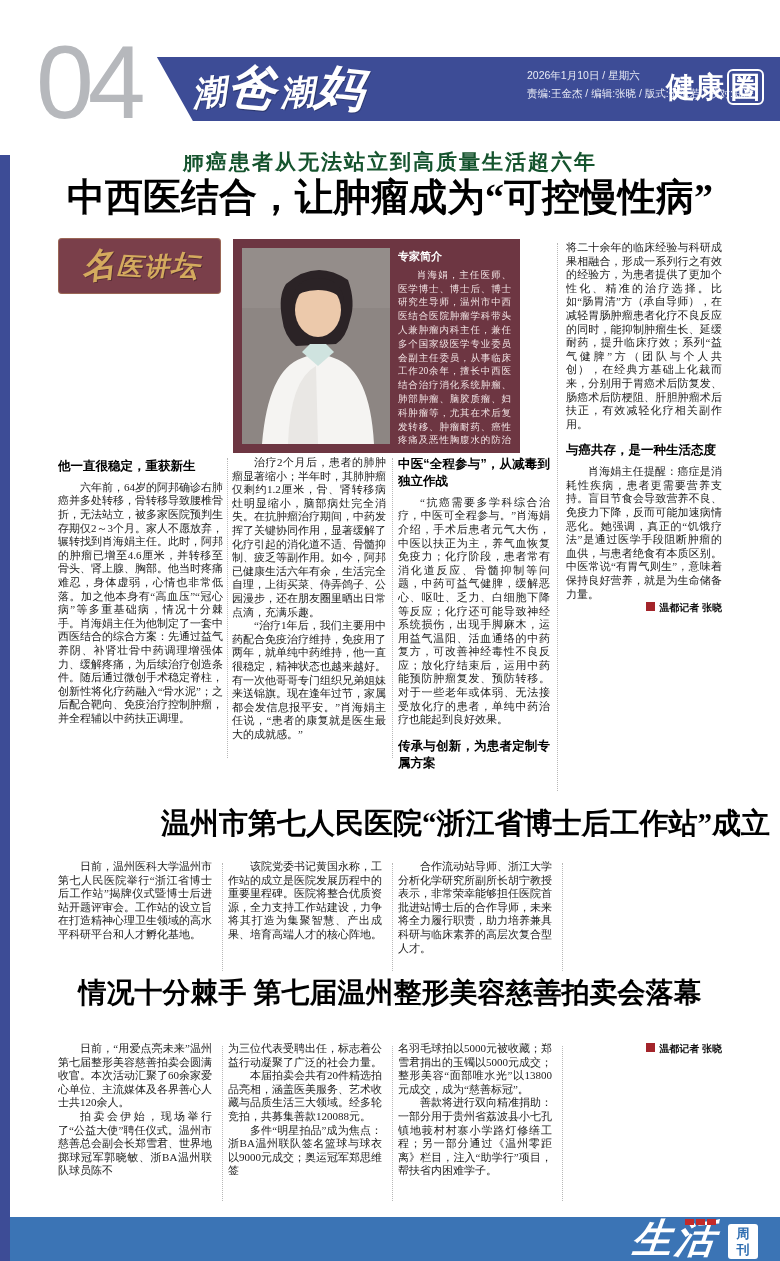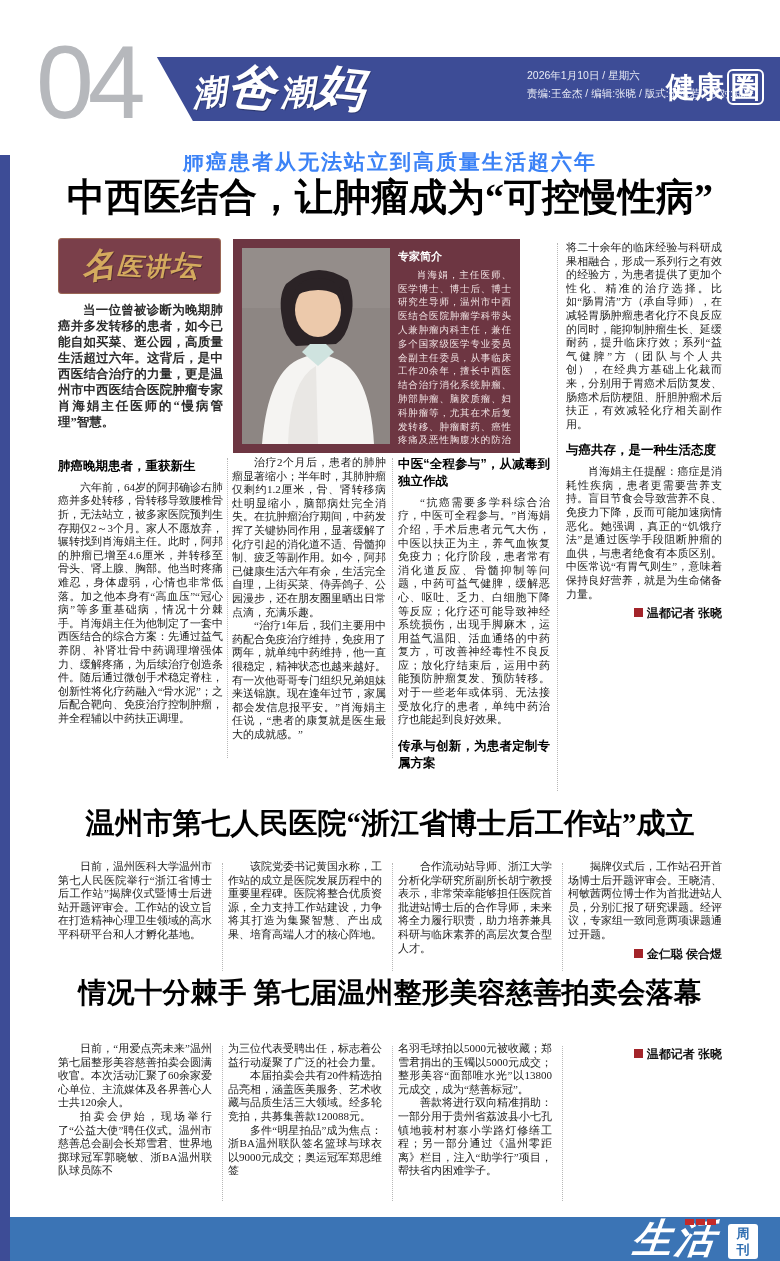--- a/index.html
+++ b/index.html
@@ -19,21 +19,21 @@
   .mh1{font-size:34px;transform:rotate(-6deg);}
   .mh2{font-size:48px;transform:rotate(5deg);margin-left:2px;}
   .mh3{font-size:34px;transform:rotate(-4deg);margin-left:4px;}
   .mh4{font-size:48px;transform:rotate(6deg);margin-left:2px;}
   .issue-info{position:absolute;left:527px;top:66px;z-index:3;color:#e9ebf5;font-size:10.5px;line-height:1.75;}
   .section-name{position:absolute;right:16px;top:68px;z-index:3;color:#fff;font-size:29px;font-weight:700;white-space:nowrap;}
   .section-name .boxed{display:inline-block;border:2px solid #fff;border-radius:6px;padding:0 2px;margin-left:3px;line-height:1.12;}
 
   
   .kicker{position:absolute;left:30px;right:30px;top:148px;text-align:center;font-size:21px;
-        font-weight:700;color:#3b82f6;letter-spacing:2px;}
+        font-weight:700;color:#14532d;letter-spacing:2px;}
   .main-title{position:absolute;left:10px;right:10px;top:172px;text-align:center;font-size:38px;
         font-weight:900;color:#000;letter-spacing:0;}
 
   
   .badge{position:absolute;left:58px;top:238px;width:163px;height:56px;background:#7a3f4a;
         border-radius:4px;box-shadow:inset 0 0 0 1px rgba(216,176,105,.35);
         display:flex;align-items:center;justify-content:center;z-index:2;}
   .badge span{color:#d4aa5e;font-weight:900;font-style:italic;line-height:1;text-shadow:1px 1px 0 rgba(0,0,0,.3);}
   .bg1{font-size:34px;transform:rotate(-8deg);}
   .bg2{font-size:25px;transform:rotate(3deg);margin-left:2px;}
@@ -50,29 +50,29 @@
   .bio-title{font-size:11px;font-weight:700;color:#fff;margin:2px 0 5px;}
   .bio p{margin:0;text-indent:2em;}
 
   .colbox{position:absolute;overflow:hidden;}
   .bodytext{font-size:11px;line-height:13.6px;color:#1b1b1b;text-align:justify;}
   .bodytext p{margin:0;}
   .ind{text-indent:2em;}
   .subhead{font-family:"Liberation Sans","DejaVu Sans",sans-serif;font-weight:700;font-size:12.5px;
         color:#000;margin:0 0 6px;line-height:1.35;}
   .subhead.mt{margin-top:11px;}
-  .byline{margin-top:6px;text-align:right;font-family:"Liberation Sans","DejaVu Sans",sans-serif;
-        font-weight:700;font-size:12px;color:#111;white-space:nowrap;}
+  .byline{text-align:right;font-family:"Liberation Sans","DejaVu Sans",sans-serif;
+        font-weight:700;font-size:10px;color:#111;white-space:nowrap;}
   .redsq{display:inline-block;width:9px;height:9px;background:#a3242a;margin-right:4px;}
 
   .vsep{position:absolute;width:0;border-left:1px dotted #b7b7b7;}
 
   
   .sub-title{position:absolute;left:10px;right:10px;text-align:center;font-weight:900;color:#000;}
-  .t2{top:804px;font-size:29px;}
+  .t2{top:804px;font-size:29px;text-align:right;}
   .t3{top:974px;font-size:28px;}
 
   
   .footer-band{position:absolute;left:0;top:1217px;width:780px;height:44px;background:#3b74b5;}
   .life-logo{position:absolute;right:62px;top:1219px;color:#fff;font-size:40px;font-weight:900;
         font-style:italic;letter-spacing:3px;transform:skewX(-6deg);line-height:1;z-index:2;}
   .weekly-box{position:absolute;right:22px;top:1224px;width:30px;background:#fff;border-radius:3px;
         color:#2e6db1;font-weight:700;font-size:13px;line-height:1.2;text-align:center;padding:2px 0;z-index:2;
         font-family:"Liberation Sans","DejaVu Sans",sans-serif;}
   .red-mark{position:absolute;right:64px;top:1219px;z-index:3;display:flex;gap:2px;}
@@ -100,21 +100,20 @@
 
   <div class="kicker sans">肺癌患者从无法站立到高质量生活超六年</div>
   <div class="main-title">中西医结合，让肿瘤成为“可控慢性病”</div>
 
   <div class="badge">
     <span class="bg1">名</span>
     <span class="bg2">医</span>
     <span class="bg3">讲</span>
     <span class="bg4">坛</span>
   </div>
-  <div class="intro">当一位曾被诊断为晚期肺癌并多发转移的患者，如今已能自如买菜、逛公园，高质量生活超过六年。这背后，是中西医结合治疗的力量，更是温州市中西医结合医院肿瘤专家肖海娟主任医师的“慢病管理”智慧。</div>
 
   <div class="photo-block">
     <div class="photo-fig">
       <svg width="148" height="196" viewBox="0 0 148 196" xmlns="http://www.w3.org/2000/svg">
         <rect width="148" height="196" fill="#8d8683"></rect>
         <rect width="148" height="60" fill="#948d8a"></rect>
         <path d="M44 36 q30 -26 62 -4 q8 22 2 40 q-4 18 -14 24 l-40 2 q-12 -10 -14 -28 q-4 -22 4 -34z" fill="#2b2326"></path>
         <ellipse cx="76" cy="62" rx="23" ry="27" fill="#ecc9ab"></ellipse>
         <path d="M50 52 q4 -22 26 -22 q24 0 26 24 q-8 -12 -26 -12 q-18 0 -26 10z" fill="#2b2326"></path>
         <path d="M20 196 q6 -74 40 -86 l16 -6 16 6 q36 12 40 86z" fill="#f5f4f2"></path>
@@ -122,21 +121,21 @@
         <path d="M74 118 l2 78 h-30 q2 -64 28 -78z" fill="#e9e7e4"></path>
       </svg>
     </div>
     <div class="bio">
       <div class="bio-title">专家简介</div>
       <p>肖海娟，主任医师、医学博士、博士后、博士研究生导师，温州市中西医结合医院肿瘤学科带头人兼肿瘤内科主任，兼任多个国家级医学专业委员会副主任委员，从事临床工作20余年，擅长中西医结合治疗消化系统肿瘤、肺部肿瘤、脑胶质瘤、妇科肿瘤等，尤其在术后复发转移、肿瘤耐药、癌性疼痛及恶性胸腹水的防治方面经验丰富。</p>
     </div>
   </div>
 
   <div class="colbox bodytext" style="left:58px;top:458px;width:165px;height:312px;">
-    <div class="subhead">肺癌晚期患者，重获新生</div>
+    <div class="subhead">他一直很稳定，重获新生</div>
     <p class="ind">六年前，64岁的阿邦确诊右肺癌并多处转移，骨转移导致腰椎骨折，无法站立，被多家医院预判生存期仅2～3个月。家人不愿放弃，辗转找到肖海娟主任。此时，阿邦的肿瘤已增至4.6厘米，并转移至骨头、肾上腺、胸部。他当时疼痛难忍，身体虚弱，心情也非常低落。加之他本身有“高血压”“冠心病”等多重基础病，情况十分棘手。肖海娟主任为他制定了一套中西医结合的综合方案：先通过益气养阴、补肾壮骨中药调理增强体力、缓解疼痛，为后续治疗创造条件。随后通过微创手术稳定脊柱，创新性将化疗药融入“骨水泥”；之后配合靶向、免疫治疗控制肿瘤，并全程辅以中药扶正调理。</p>
   </div>
 
   <div class="colbox bodytext" style="left:232px;top:456px;width:154px;height:318px;">
     <p class="ind">治疗2个月后，患者的肺肿瘤显著缩小；半年时，其肺肿瘤仅剩约1.2厘米，骨、肾转移病灶明显缩小，脑部病灶完全消失。在抗肿瘤治疗期间，中药发挥了关键协同作用，显著缓解了化疗引起的消化道不适、骨髓抑制、疲乏等副作用。如今，阿邦已健康生活六年有余，生活完全自理，上街买菜、侍弄鸽子、公园漫步，还在朋友圈里晒出日常点滴，充满乐趣。</p>
     <p class="ind">“治疗1年后，我们主要用中药配合免疫治疗维持，免疫用了两年，就单纯中药维持，他一直很稳定，精神状态也越来越好。有一次他哥哥专门组织兄弟姐妹来送锦旗。现在逢年过节，家属都会发信息报平安。”肖海娟主任说，“患者的康复就是医生最大的成就感。”</p>
   </div>
 
   <div class="colbox bodytext" style="left:398px;top:456px;width:152px;height:318px;">
     <div class="subhead">中医“全程参与”，从减毒到独立作战</div>
@@ -158,24 +157,20 @@
 
   <div class="sub-title t2">温州市第七人民医院“浙江省博士后工作站”成立</div>
   <div class="colbox bodytext" style="left:58px;top:860px;width:154px;height:120px;">
     <p class="ind">日前，温州医科大学温州市第七人民医院举行“浙江省博士后工作站”揭牌仪式暨博士后进站开题评审会。工作站的设立旨在打造精神心理卫生领域的高水平科研平台和人才孵化基地。</p>
   </div>
   <div class="colbox bodytext" style="left:228px;top:860px;width:154px;height:120px;">
     <p class="ind">该院党委书记黄国永称，工作站的成立是医院发展历程中的重要里程碑。医院将整合优质资源，全力支持工作站建设，力争将其打造为集聚智慧、产出成果、培育高端人才的核心阵地。</p>
   </div>
   <div class="colbox bodytext" style="left:398px;top:860px;width:154px;height:120px;">
     <p class="ind">合作流动站导师、浙江大学分析化学研究所副所长胡宁教授表示，非常荣幸能够担任医院首批进站博士后的合作导师，未来将全力履行职责，助力培养兼具科研与临床素养的高层次复合型人才。</p>
-  </div>
-  <div class="colbox bodytext" style="left:568px;top:860px;width:154px;height:130px;">
-    <p class="ind">揭牌仪式后，工作站召开首场博士后开题评审会。王晓清、柯敏茜两位博士作为首批进站人员，分别汇报了研究课题。经评议，专家组一致同意两项课题通过开题。</p>
-    <div class="byline"><span class="redsq"></span><span>金仁聪 侯合煜</span></div>
   </div>
   <div class="vsep" style="left:222px;top:863px;height:108px;"></div>
   <div class="vsep" style="left:392px;top:863px;height:108px;"></div>
   <div class="vsep" style="left:562px;top:863px;height:108px;"></div>
 
   <div class="sub-title t3">情况十分棘手 第七届温州整形美容慈善拍卖会落幕</div>
   <div class="colbox bodytext" style="left:58px;top:1042px;width:154px;height:165px;">
     <p class="ind">日前，“用爱点亮未来”温州第七届整形美容慈善拍卖会圆满收官。本次活动汇聚了60余家爱心单位、主流媒体及各界善心人士共120余人。</p>
     <p class="ind">拍卖会伊始，现场举行了“公益大使”聘任仪式。温州市慈善总会副会长郑雪君、世界地掷球冠军郭晓敏、浙BA温州联队球员陈不</p>
   </div>

